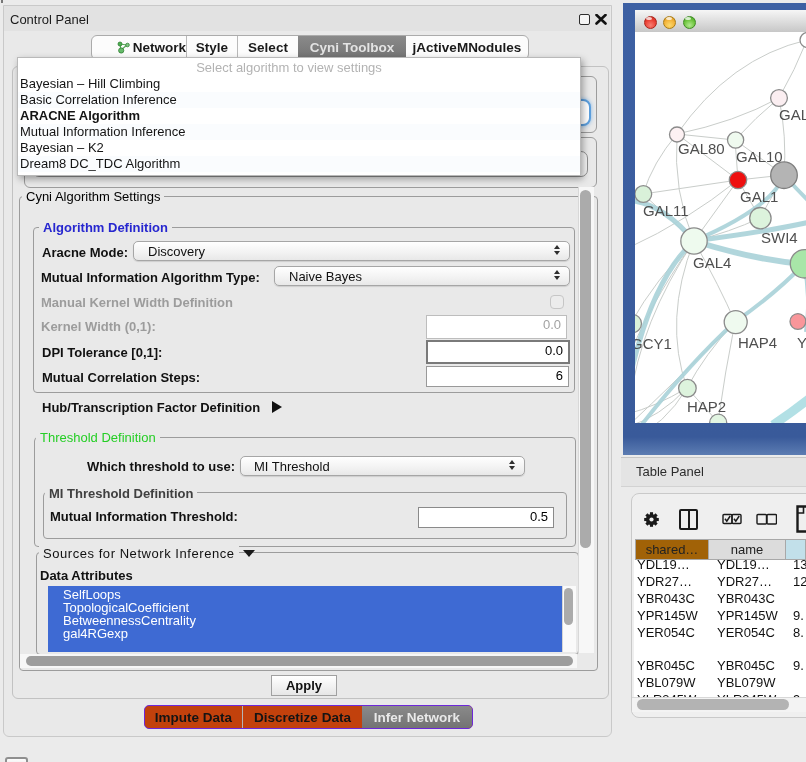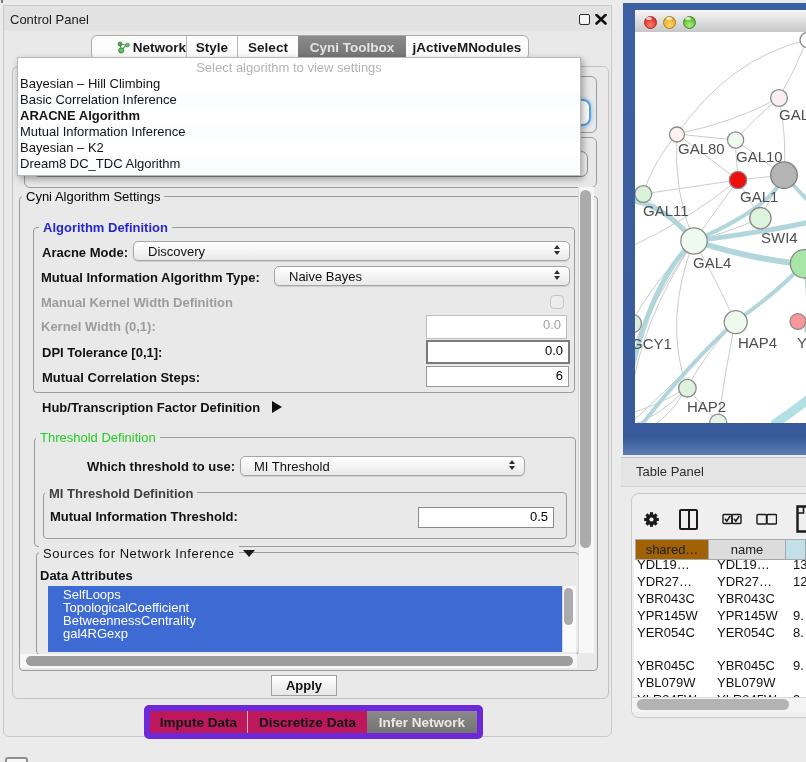--- a/index.html
+++ b/index.html
@@ -127,21 +127,21 @@
 <div class="abs" style="left:562px;top:586px;width:13px;height:66px;background:#fafafa;border-left:1px solid #d5d5d5;"></div>
 <div class="abs" style="left:564px;top:588px;width:9px;height:37px;background:#ababab;border-radius:4.5px;"></div>
 
 <div class="abs" style="left:578px;top:187px;width:15px;height:466px;background:#f7f7f7;border-left:1px solid #d8d8d8;"></div>
 <div class="abs" style="left:580px;top:190px;width:11px;height:358px;background:#ababab;border-radius:5.5px;"></div>
 <div class="abs" style="left:20px;top:654px;width:557px;height:14px;background:#f7f7f7;"></div>
 <div class="abs" style="left:26px;top:656px;width:547px;height:10px;background:#9d9d9d;border-radius:5px;"></div>
 
 <div class="abs" style="left:271px;top:675px;width:64px;height:17px;border:1px solid #a0a0a0;border-radius:0;background:linear-gradient(#ffffff,#e6e6e6);text-align:center;font-size:13px;font-weight:bold;color:#111;padding-top:2px;">Apply</div>
 
-<div class="abs" style="left:144px;top:705px;width:327px;height:22px;background:#be185d;border:6px solid #6d28d9;border-radius:5px;display:flex;font-size:13.5px;font-weight:bold;color:#141414;overflow:hidden;">
+<div class="abs" style="left:144px;top:705px;width:327px;height:22px;background:#c2410c;border:1px solid #6d28d9;border-radius:5px;display:flex;font-size:13.5px;font-weight:bold;color:#141414;overflow:hidden;">
   <div style="width:97px;display:flex;align-items:center;justify-content:center;border-right:1px solid #b5b5b5;">Impute Data</div>
   <div style="width:119px;display:flex;align-items:center;justify-content:center;">Discretize Data</div>
   <div style="flex:1;display:flex;align-items:center;justify-content:center;background:linear-gradient(#8a8a8a,#737373);color:#e9e9e9;">Infer Network</div>
 </div>
 
 <div class="abs" style="left:5px;top:757px;width:19px;height:10px;border:2px solid #8f8f8f;border-radius:3px 3px 0 0;background:linear-gradient(#fdfdfd,#e2e2e2);"></div>
 
 <div class="abs" style="left:17px;top:57px;width:562px;height:117px;background:#fff;border:1px solid #b9b9b9;box-shadow:2px 3px 7px rgba(0,0,0,0.35);font-size:13px;color:#141414;">
   <div style="height:18px;line-height:19px;text-align:center;color:#b3b3b3;padding-right:20px;">Select algorithm to view settings</div>
   <div style="height:16px;line-height:16px;padding-left:2px;background:#fff;">Bayesian – Hill Climbing</div>

